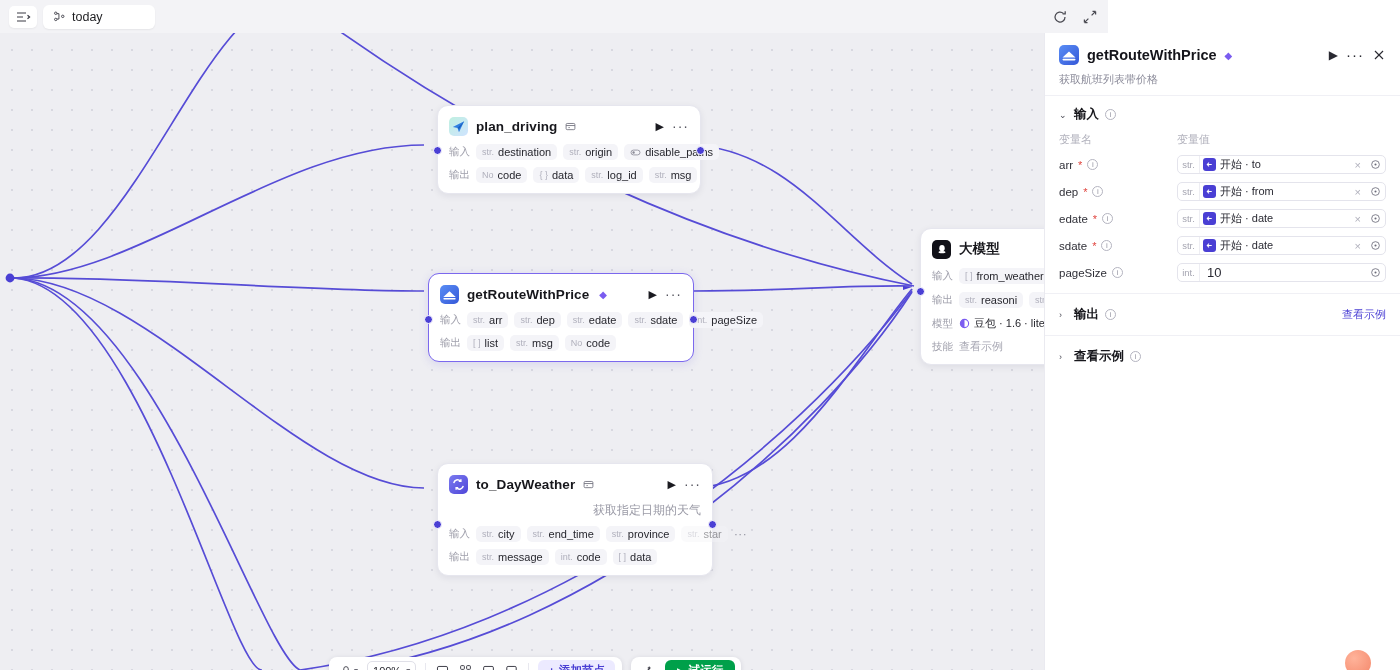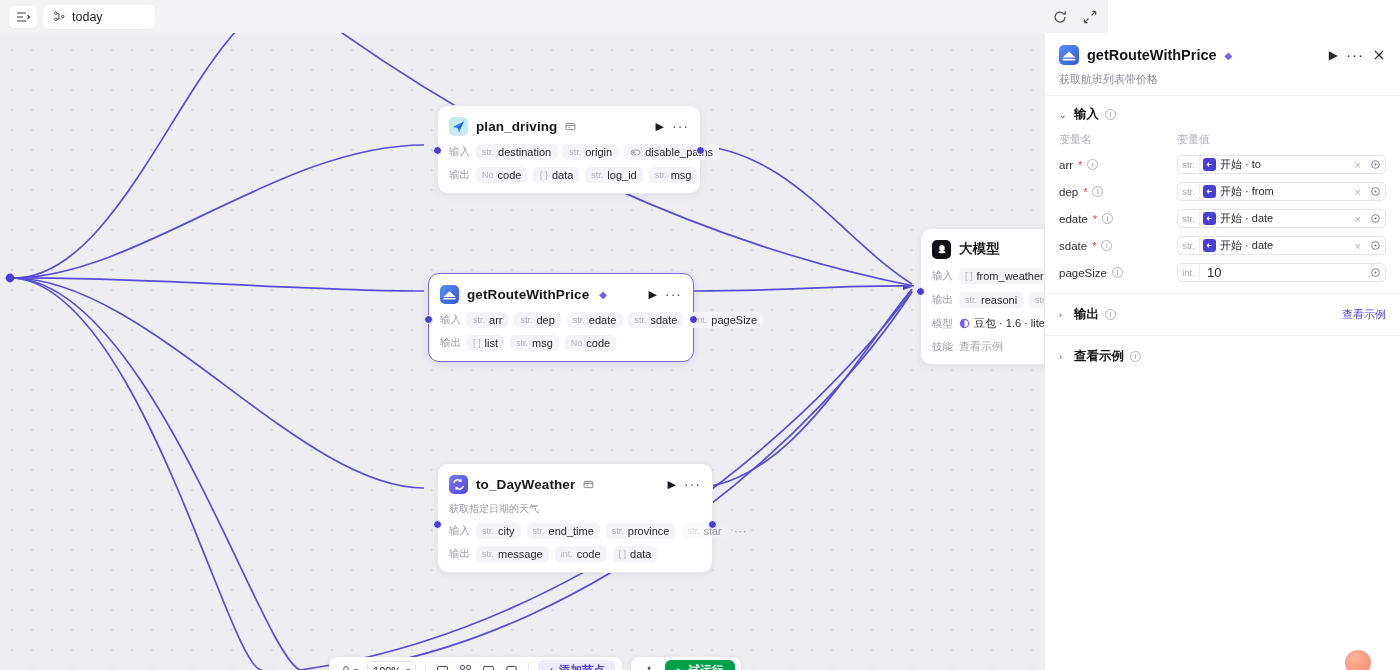--- a/index.html
+++ b/index.html
@@ -53,21 +53,21 @@
     padding: 9px 11px 10px 11px;
   }
   .node.selected { border: 1.6px solid #7b68ee; box-shadow: 0 2px 10px rgba(96,80,220,.16); }
   .node-head { display: flex; align-items: center; gap: 8px; height: 22px; }
   .node-icon { width: 19px; height: 19px; border-radius: 5px; flex: none; position: relative; overflow: hidden; }
   .node-title { font-size: 13.5px; color: #17171c; font-weight: 600; letter-spacing: .1px; }
   .node-gem { color: #7a5cf0; font-size: 10px; margin-left: 2px; }
   .node-head-sp { flex: 1; }
   .node-play { color: #1a1a20; font-size: 11px; cursor: pointer; }
   .node-more { color: #55555f; font-size: 14px; letter-spacing: 1px; cursor: pointer; line-height: 10px; }
-  .node-desc { font-size: 10px; color: #9a9aa6; margin-top: 7px; }
+  .node-desc { font-size: 12px; color: #9a9aa6; margin-top: 7px; text-align: right; }
   .io-row { display: flex; align-items: center; gap: 6px; margin-top: 7px; flex-wrap: nowrap; }
   .io-label { font-size: 10.5px; color: #a0a0ac; flex: none; }
   .chip {
     display: inline-flex; align-items: center; gap: 4px;
     background: #f4f4f8; border-radius: 5px; padding: 2px 6px;
     font-size: 11px; color: #27272e; white-space: nowrap;
   }
   .chip .t { font-size: 9px; color: #b0b0bc; }
   .chip.faded { opacity: .45; }
   .chip-dots { font-size: 13px; color: #9a9aa6; line-height: 8px; }

